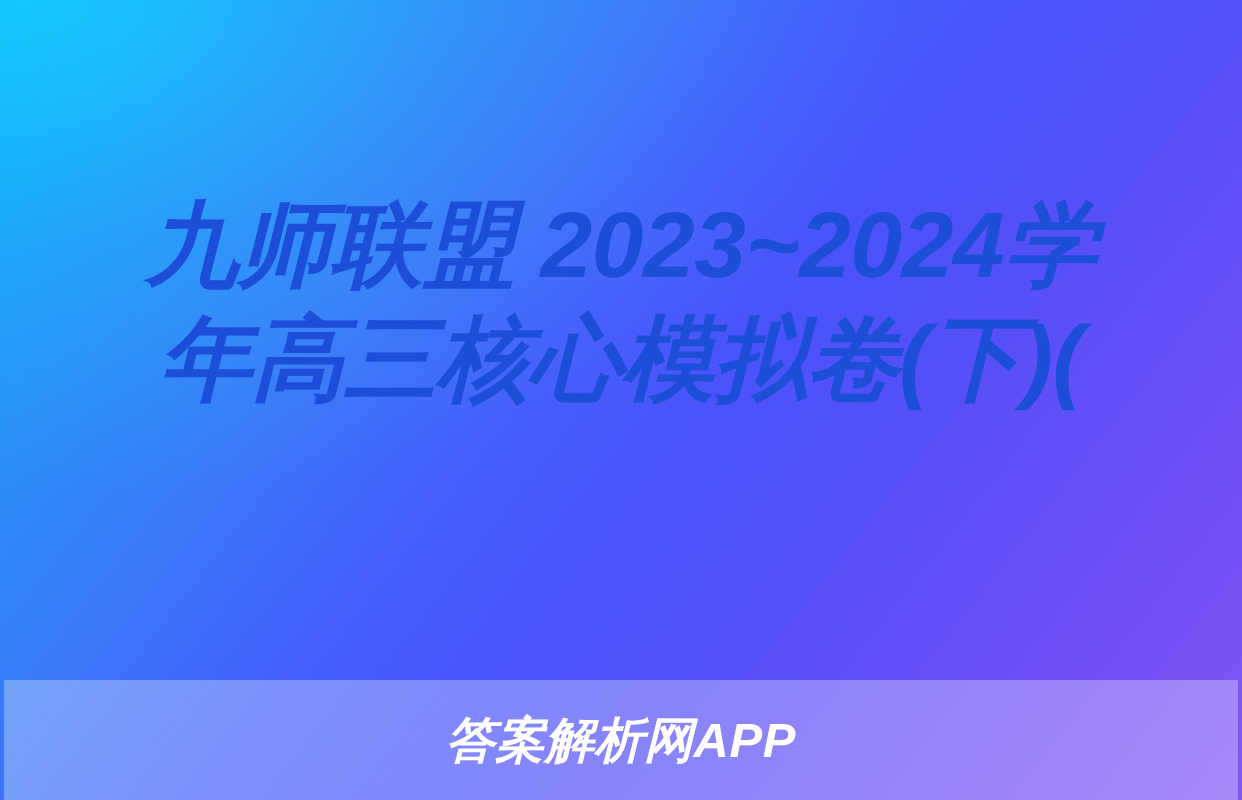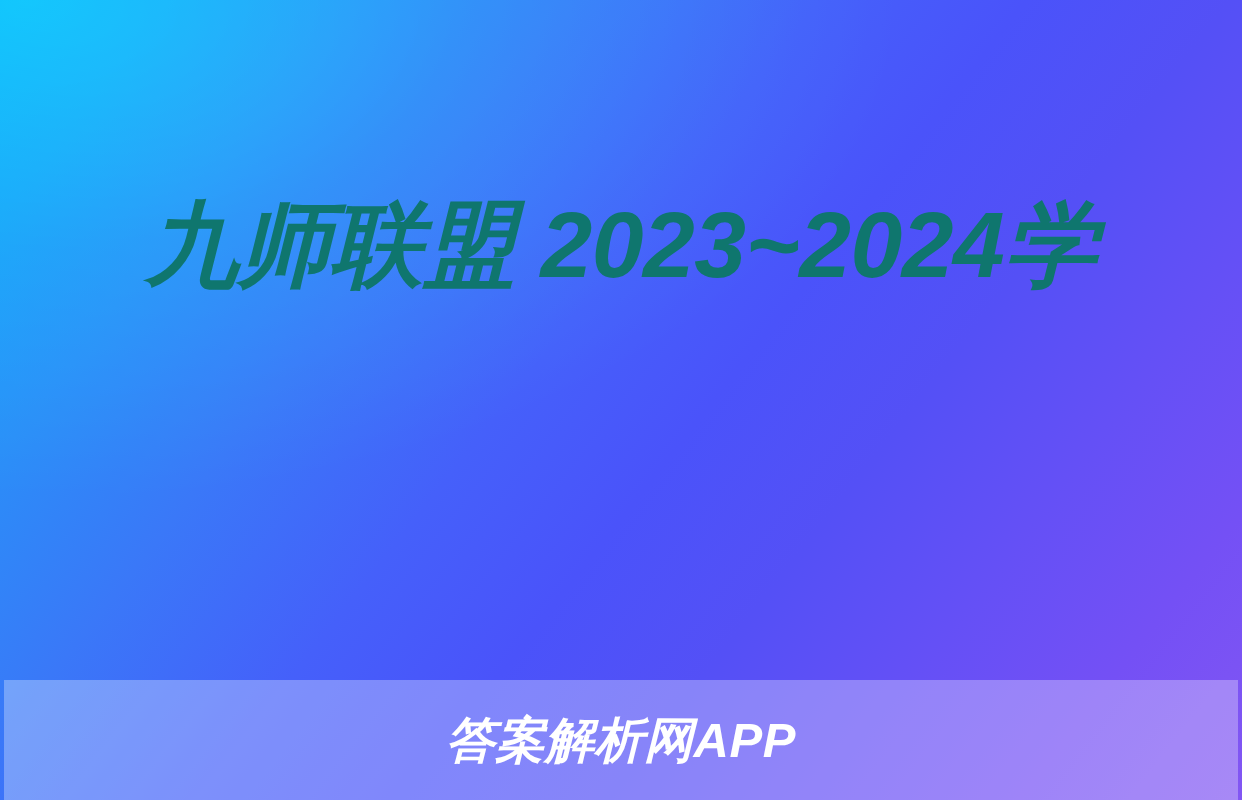--- a/index.html
+++ b/index.html
@@ -53,21 +53,21 @@
     left: 0;
     right: 0;
     top: 188px;
     text-align: center;
     padding: 0 26px;
     box-sizing: border-box;
   }
 
   .title-line {
     display: block;
-    color: #0f766e;
+    color: #1d4ed8;
     font-size: 93px;
     line-height: 114px;
     font-weight: 700;
     font-style: italic;
     letter-spacing: -0.5px;
     white-space: nowrap;
     text-rendering: geometricPrecision;
   }
 
   
@@ -96,19 +96,20 @@
 </head>
 <body>
 
 <div id="poster">
 
   <div class="bg-gradient"></div>
   <div class="bg-sheen"></div>
 
   <div class="title-block">
     <span class="title-line">九师联盟 2023~2024学</span>
+    <span class="title-line">年高三核心模拟卷(下)(</span>
   </div>
 
   <div class="footer-band">
     <span class="watermark-text">答案解析网APP</span>
   </div>
 
 </div>
 
 </body></html>

